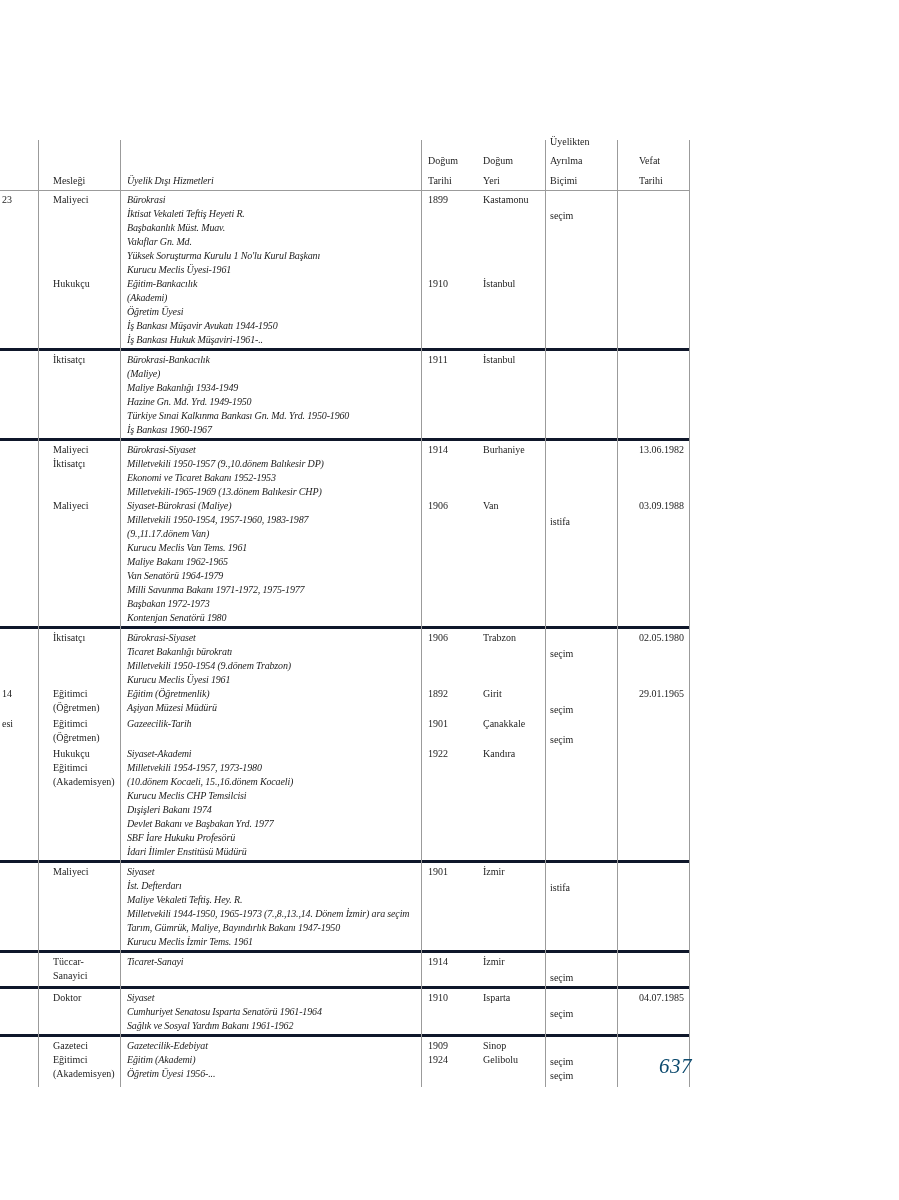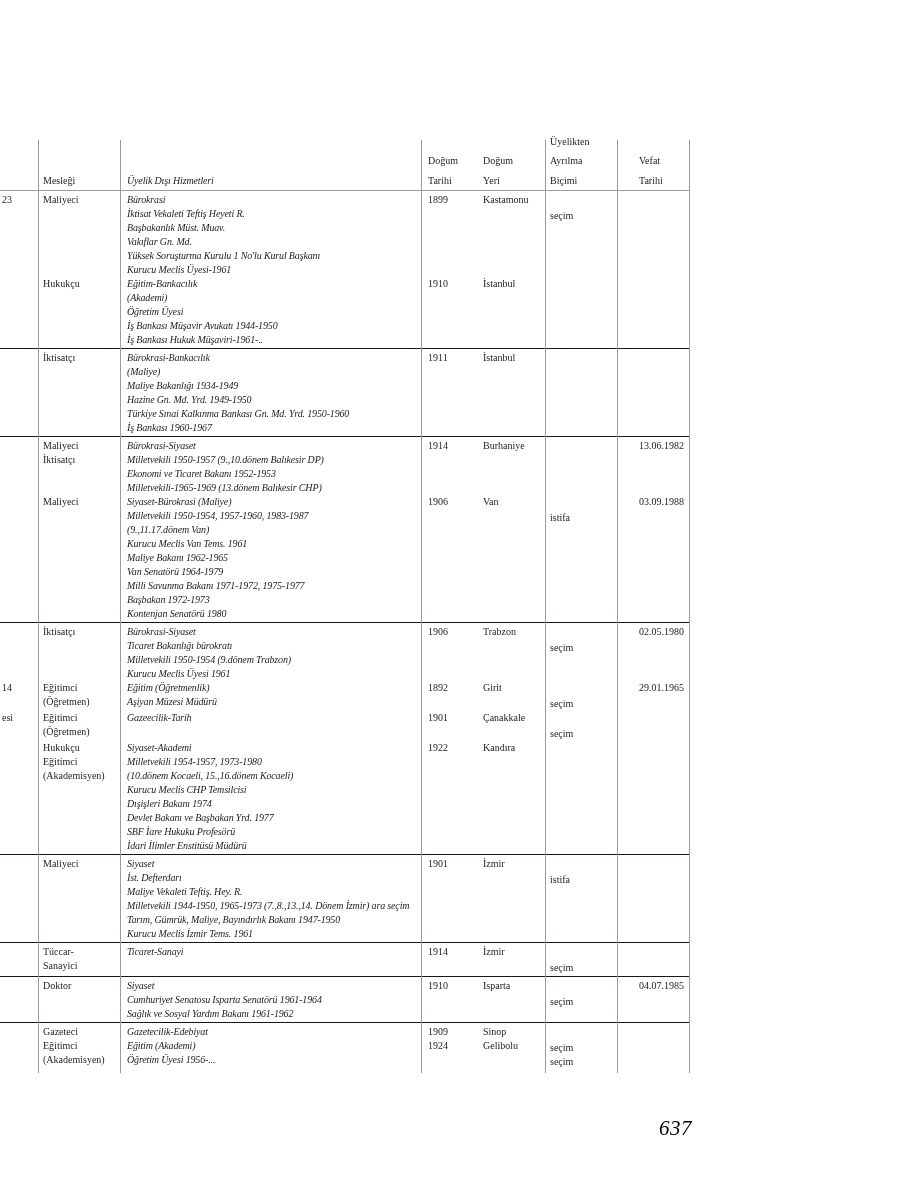--- a/index.html
+++ b/index.html
@@ -10,34 +10,34 @@
   }
   .doc-table{
     position:absolute;top:140px;left:0;width:690px;
     font-size:10px;line-height:14px;
   }
   .vline{position:absolute;top:0;bottom:0;width:1px;background:#9b9b9b;}
   .v1{left:38px}.v2{left:120px}.v3{left:421px}.v4{left:545px}.v5{left:617px}.v6{left:689px}
   .row{display:flex;}
   .cell{white-space:pre;box-sizing:border-box;flex-shrink:0;}
   .c-frag{width:38px;padding-left:2px;}
-  .c-prof{width:82px;padding-left:5px;}
+  .c-prof{width:82px;padding-left:15px;}
   .c-serv{width:301px;padding-left:7px;letter-spacing:-0.15px;font-style:italic;}
   .c-birth{width:124px;display:flex;}
   .b-date{width:62px;padding-left:7px;box-sizing:border-box;white-space:pre;}
   .b-place{flex:1;white-space:pre;}
   .c-leave{width:72px;padding-left:5px;margin-top:16px;}
   .c-death{width:69px;padding-left:22px;}
   .header-row{height:50px;align-items:flex-end;border-bottom:1px solid #9b9b9b;line-height:19.5px;}
   .header-row .c-birth{}
-  .group{border-bottom:1px solid #0f172a;padding-top:2px;padding-bottom:1px;}
+  .group{border-bottom:3px solid #0f172a;padding-top:2px;padding-bottom:1px;}
   .group.last{border-bottom:none;padding-bottom:4px;}
   .page-num{
-    position:absolute;left:659px;top:1116px;
-    font-style:italic;font-size:21px;letter-spacing:0.5px;color:#000000;
+    position:absolute;left:659px;top:1054px;
+    font-style:italic;font-size:21px;letter-spacing:0.5px;color:#0c4a6e;
   }
 </style>
 </head>
 <body>
 
 <div class="doc-table">
   <div class="vline v1"></div>
   <div class="vline v2"></div>
   <div class="vline v3"></div>
   <div class="vline v4"></div>

